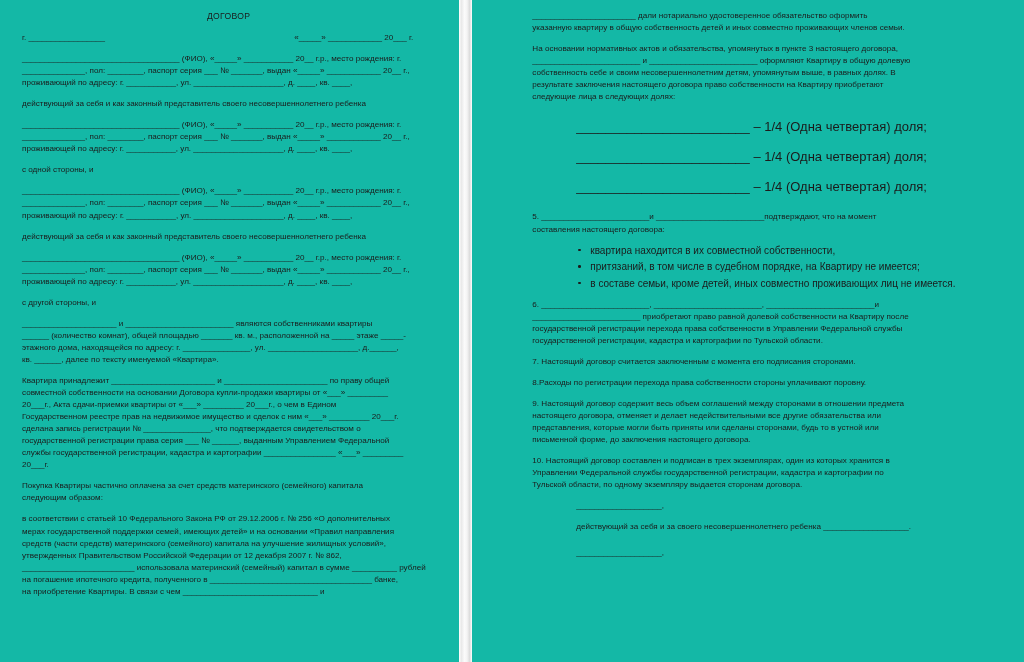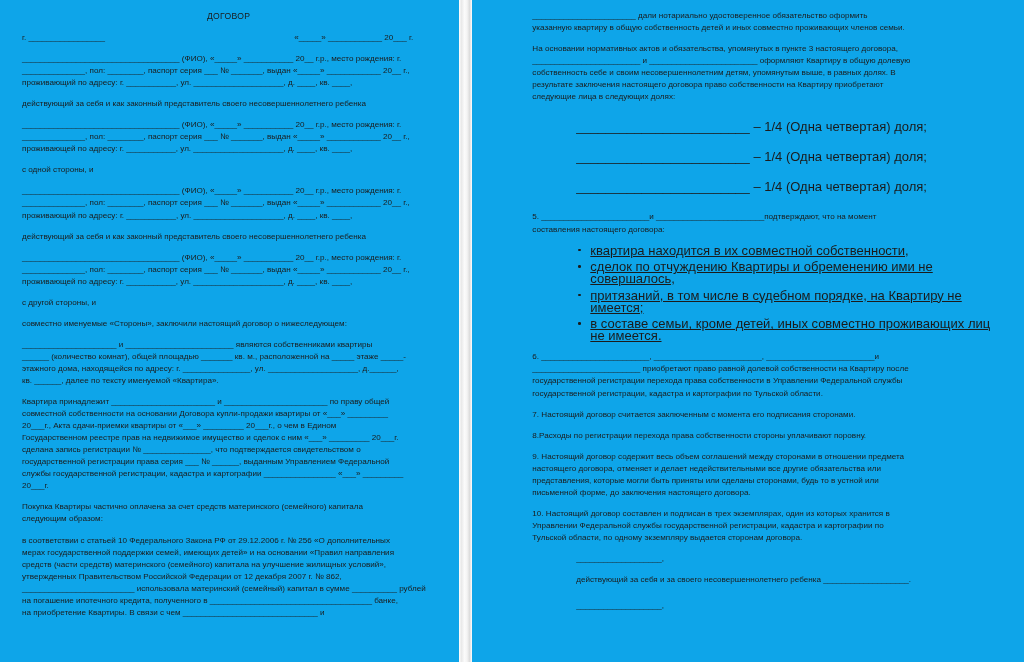--- a/index.html
+++ b/index.html
@@ -23,21 +23,21 @@
     display: flex;
     flex-direction: row;
     align-items: flex-start;
     background: #ffffff;
   }
 
   
   .page {
     position: relative;
     height: 662px;
-    background: #0ea5e9;
+    background: #14b8a6;
     box-sizing: border-box;
     overflow: hidden;
   }
   .page.left {
     width: 490px;
     padding: 10px 24px 0 22px;
   }
   .page.right {
     width: 586px;
     padding: 10px 30px 0 60px;
@@ -109,25 +109,24 @@
   }
   ul.share-list li:last-child { margin-bottom: 0; }
 
   
   ul.bullets {
     margin: 9px 0 9px 0;
     padding: 0 0 0 58px;
     list-style: none;
   }
   ul.bullets li {
-    font-size: 13px;
+    font-size: 10px;
     line-height: 12.05px;
     margin: 0 0 4.5px 0;
     position: relative;
-    text-decoration: underline;
   }
   ul.bullets li .bullet-dot {
     position: absolute;
     left: -12px;
     top: 4.2px;
     width: 2.6px;
     height: 2.6px;
     border-radius: 50%;
     background: #1b1b1b;
     display: block;
@@ -175,21 +174,20 @@
 проживающей по адресу: г. ___________, ул. ____________________, д. ____, кв. ____,</p>
     <p class="para">с одной стороны, и</p>
     <p class="para">___________________________________ (ФИО), «_____» ___________ 20__ г.р., место рождения: г.
 ______________, пол: ________, паспорт серия ___ № _______, выдан «_____» ____________ 20__ г.,
 проживающий по адресу: г. ___________, ул. ____________________, д. ____, кв. ____,</p>
     <p class="para">действующий за себя и как законный представитель своего несовершеннолетнего ребенка</p>
     <p class="para">___________________________________ (ФИО), «_____» ___________ 20__ г.р., место рождения: г.
 ______________, пол: ________, паспорт серия ___ № _______, выдан «_____» ____________ 20__ г.,
 проживающей по адресу: г. ___________, ул. ____________________, д. ____, кв. ____,</p>
     <p class="para">с другой стороны, и</p>
-    <p class="para">совместно именуемые «Стороны», заключили настоящий договор о нижеследующем:</p>
     <p class="para">_____________________ и ________________________ являются собственниками квартиры
 ______ (количество комнат), общей площадью _______ кв. м., расположенной на _____ этаже _____-
 этажного дома, находящейся по адресу: г. _______________, ул. ____________________, д.______,
 кв. ______, далее по тексту именуемой «Квартира».</p>
     <p class="para">Квартира принадлежит _______________________ и _______________________ по праву общей
 совместной собственности на основании Договора купли-продажи квартиры от «___» _________
 20___г., Акта сдачи-приемки квартиры от «___» _________ 20___г., о чем в Едином
 Государственном реестре прав на недвижимое имущество и сделок с ним «___» _________ 20___г.
 сделана запись регистрации № _______________, что подтверждается свидетельством о
 государственной регистрации права серия ___ № ______, выданным Управлением Федеральной
@@ -230,24 +228,20 @@
     <p class="para tight">5. ________________________и ________________________подтверждают, что на момент
 составления настоящего договора:</p>
 
     <ul class="bullets">
       <li>
         <span class="bullet-dot"></span>
         <span>квартира находится в их совместной собственности,</span>
       </li>
       <li>
         <span class="bullet-dot"></span>
-        <span>сделок по отчуждению Квартиры и обременению ими не совершалось,</span>
-      </li>
-      <li>
-        <span class="bullet-dot"></span>
         <span>притязаний, в том числе в судебном порядке, на Квартиру не имеется;</span>
       </li>
       <li>
         <span class="bullet-dot"></span>
         <span>в составе семьи, кроме детей, иных совместно проживающих лиц не имеется.</span>
       </li>
     </ul>
 
     <p class="para">6. ________________________, ________________________, ________________________и
 ________________________ приобретают право равной долевой собственности на Квартиру после

